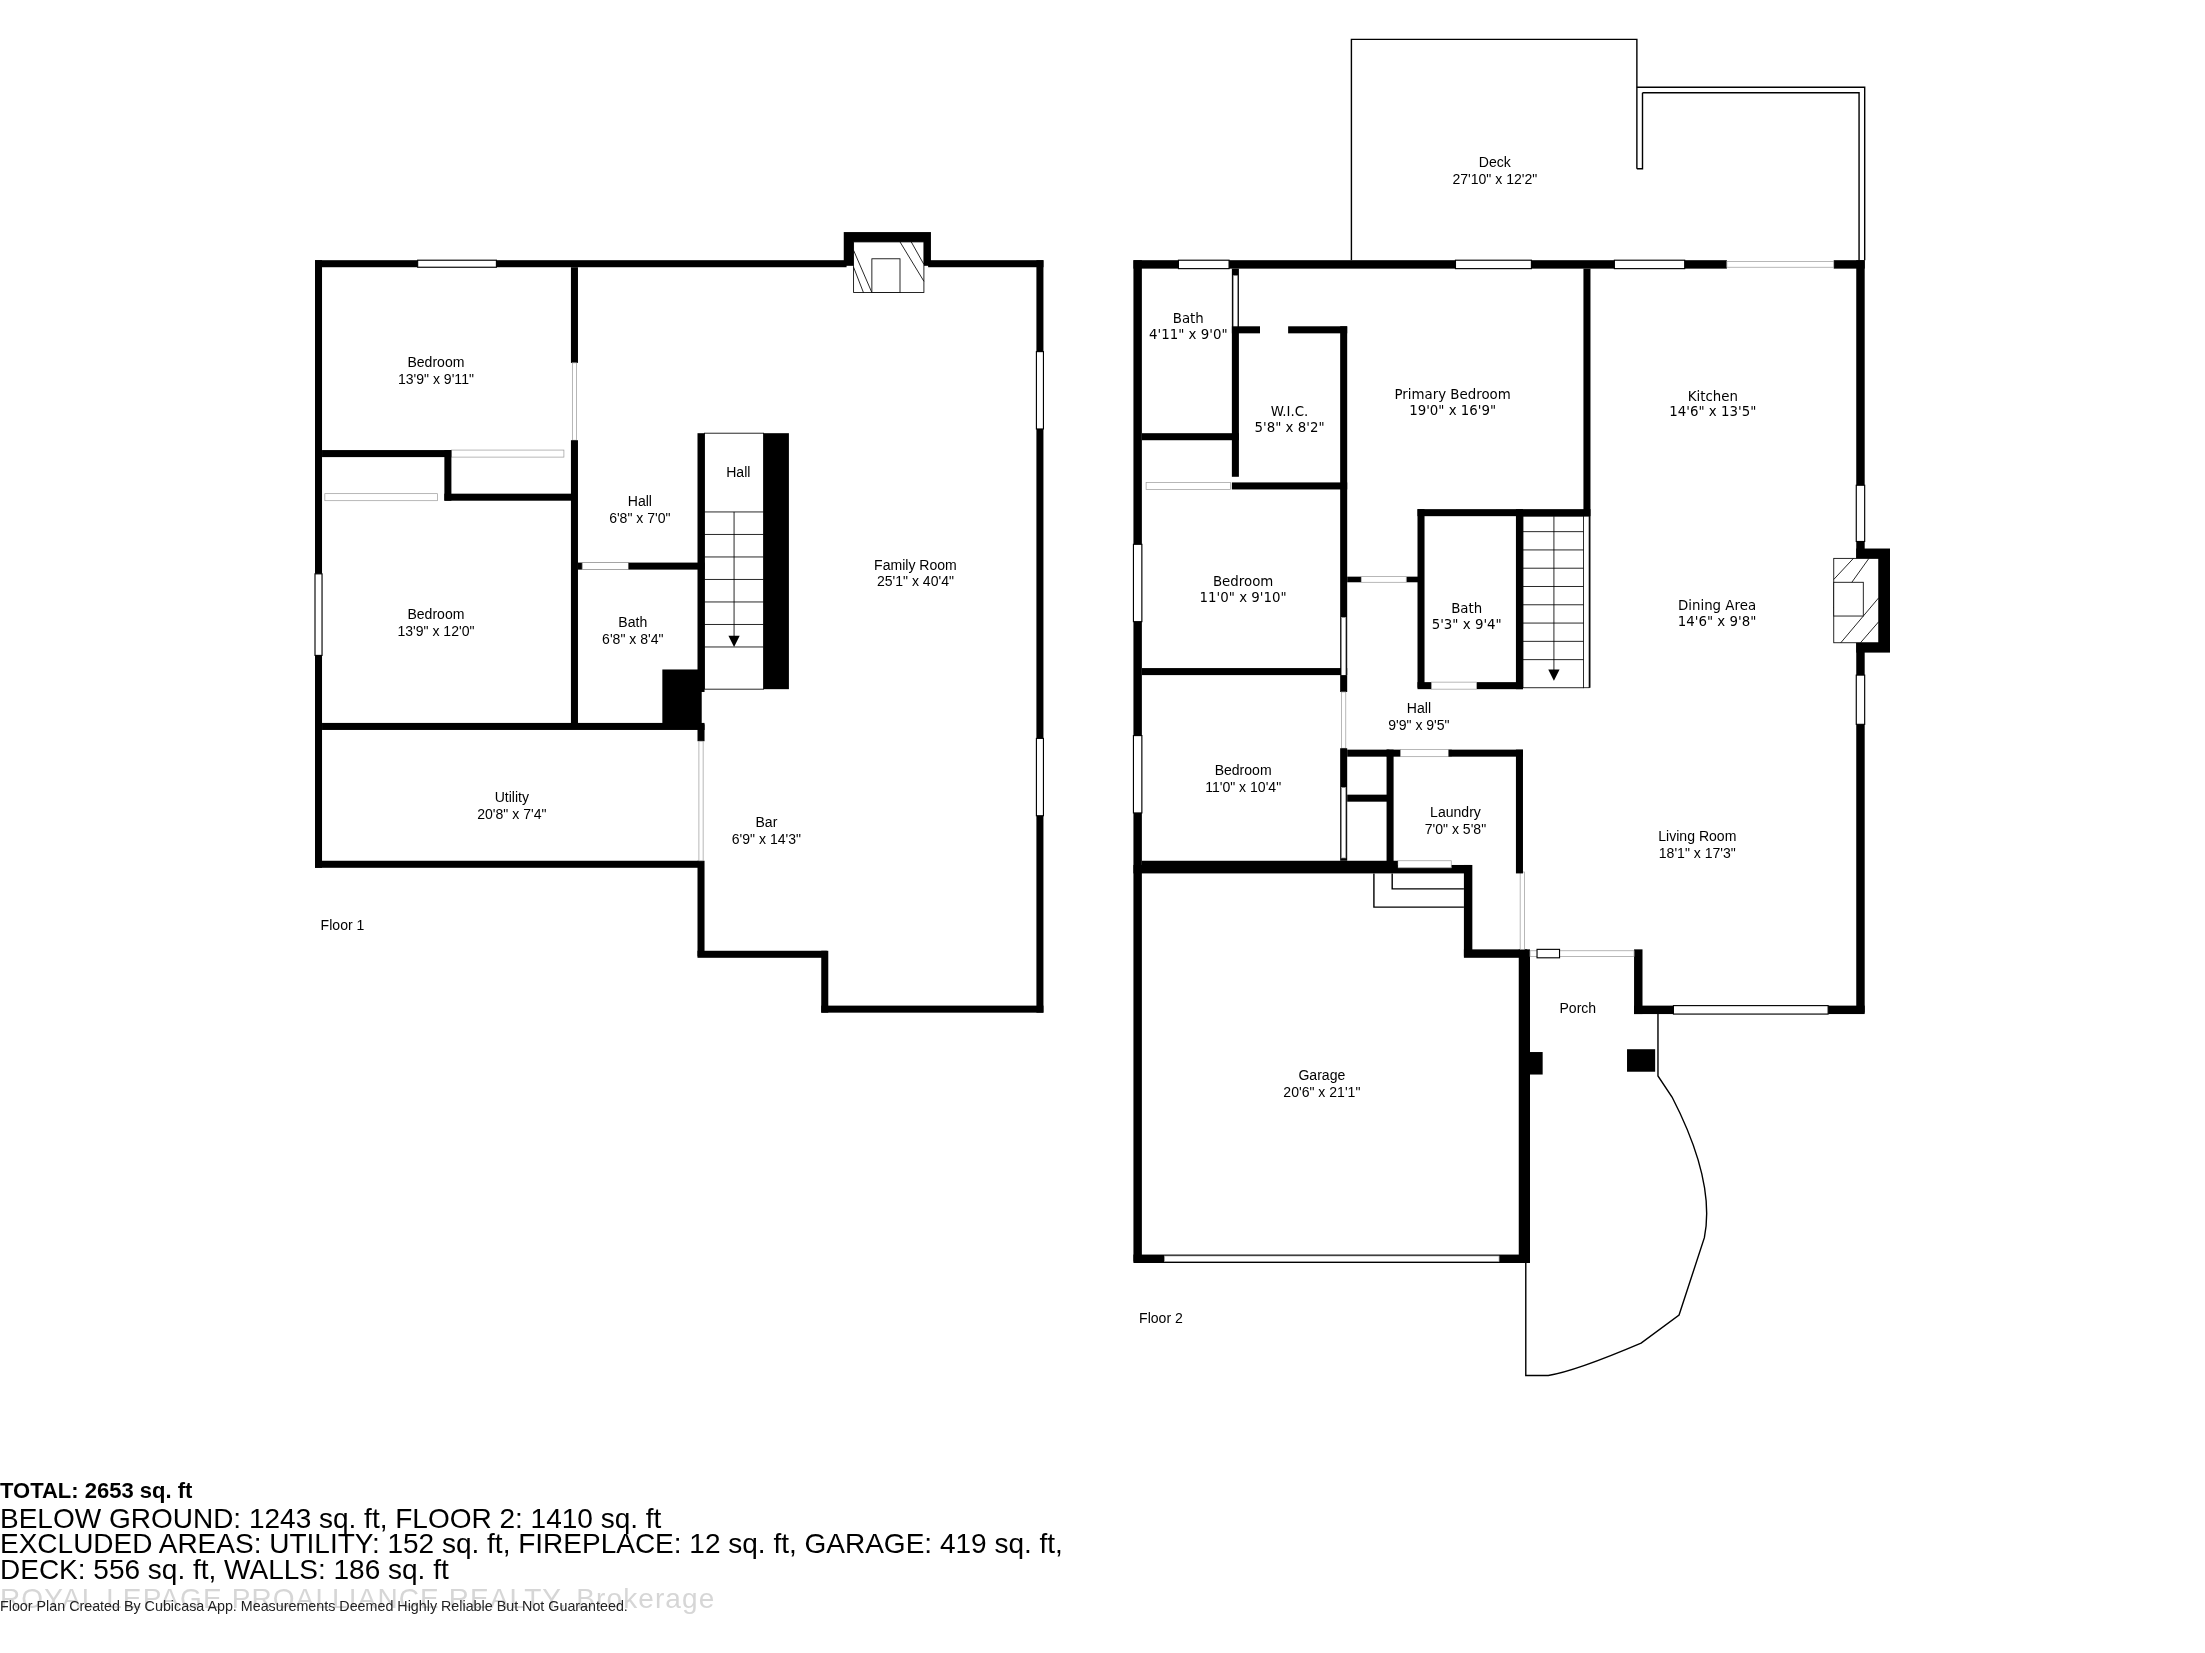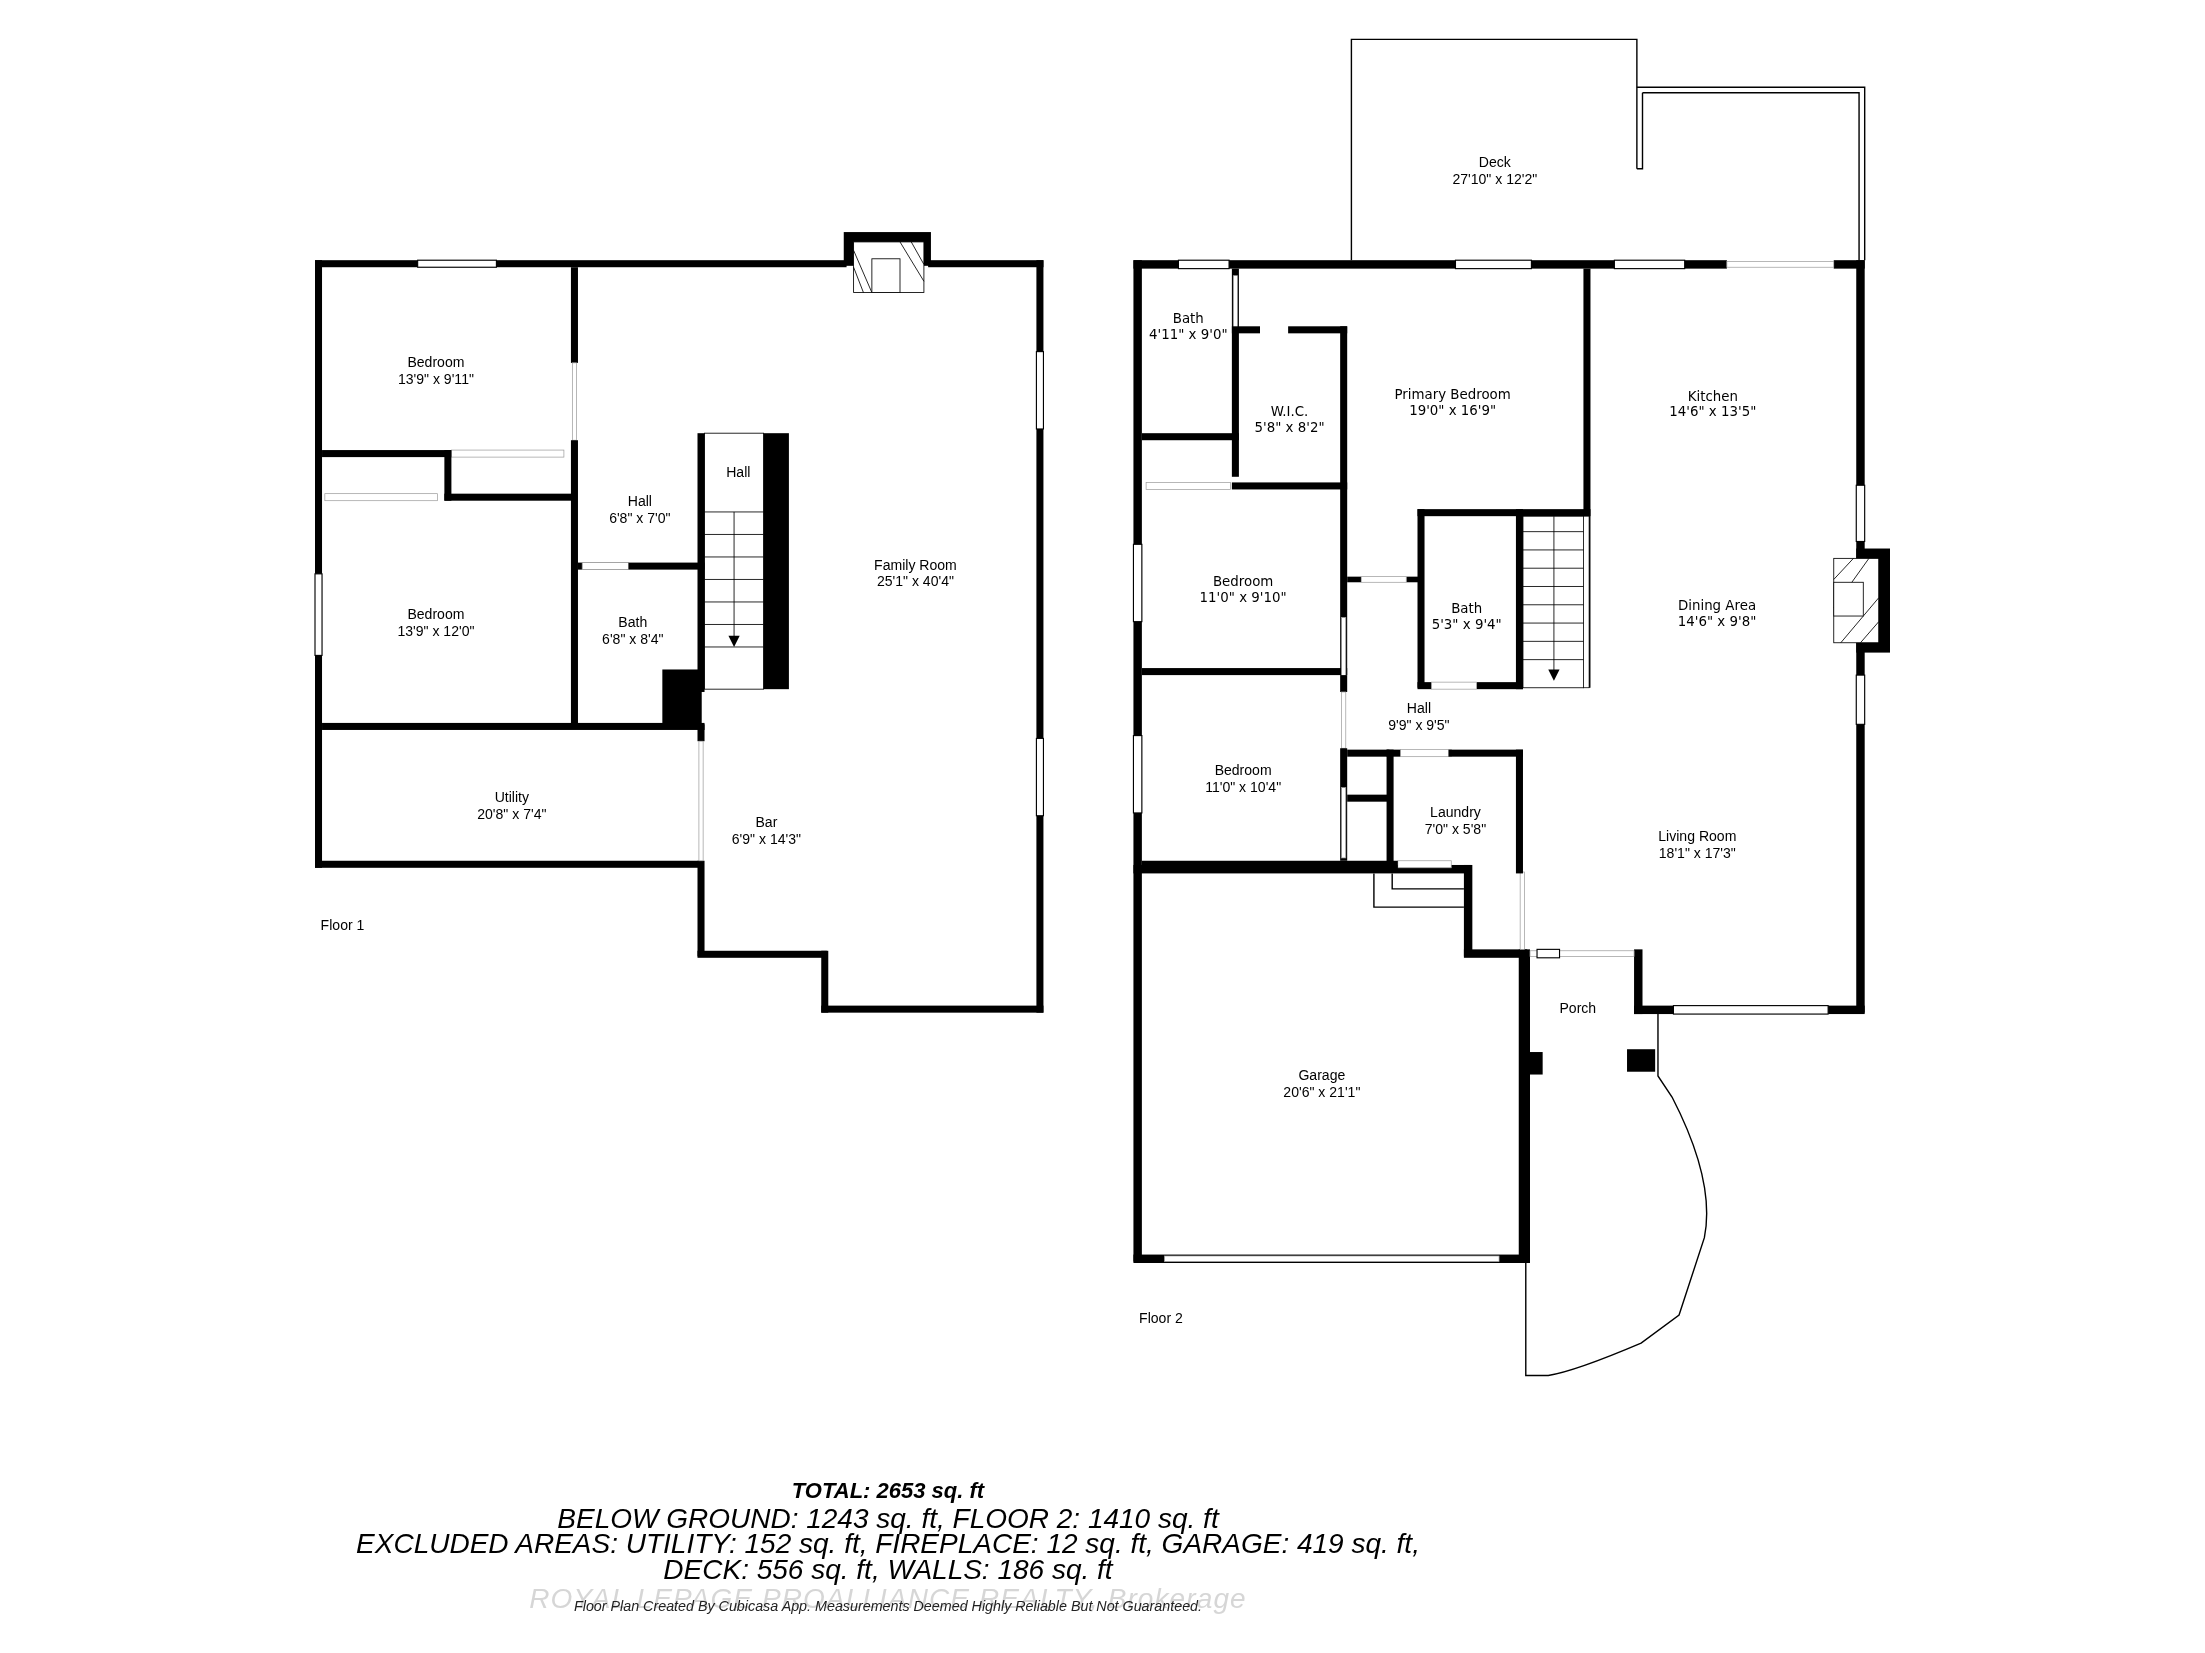--- a/index.html
+++ b/index.html
@@ -5,21 +5,21 @@
   html, body { margin:0; padding:0; background:#ffffff; }
   body { width:2205px; height:1654px; overflow:hidden; position:relative; font-family:"DejaVu Sans", sans-serif; }
   #plan { position:absolute; left:0; top:0; width:2205px; height:1654px; }
   .wall { fill:#000000; }
   .thin { fill:none; stroke:#000; stroke-width:1; }
   .win { fill:#ffffff; stroke:#000; stroke-width:0.8; }
   .door { fill:#ffffff; stroke:#9a9a9a; stroke-width:0.5; }
   .lbl { font-family:"DejaVu Sans", sans-serif; font-size:9.5px; fill:#000; text-anchor:middle; }
   .lbl-narrow { font-family:"Liberation Sans", sans-serif; font-size:10px; fill:#000; text-anchor:middle; }
   .floor-lbl { font-family:"Liberation Sans", sans-serif; font-size:10px; fill:#000; }
-  .footer { position:absolute; left:0; width:1776px; text-align:center; font-family:"Liberation Sans", sans-serif; color:#000;font-style:italic; }
+  .footer { position:absolute; left:0; width:1776px; font-family:"Liberation Sans", sans-serif; color:#000; }
   .f-total { top:1478px; font-size:22px; font-weight:bold; }
   .f-line { font-size:28px; }
   .f-l1 { top:1503px; } .f-l2 { top:1528px; } .f-l3 { top:1554px; }
   .f-credit { top:1598px; font-size:14.3px; color:#222; z-index:2; }
   .f-watermark { top:1583px; font-size:28px; color:rgba(180,180,180,0.55); letter-spacing:1.1px; z-index:1; }
 </style>
 </head>
 <body>
 
 <svg id="plan" viewBox="0 0 1568 1176" preserveAspectRatio="none" xmlns="http://www.w3.org/2000/svg">

